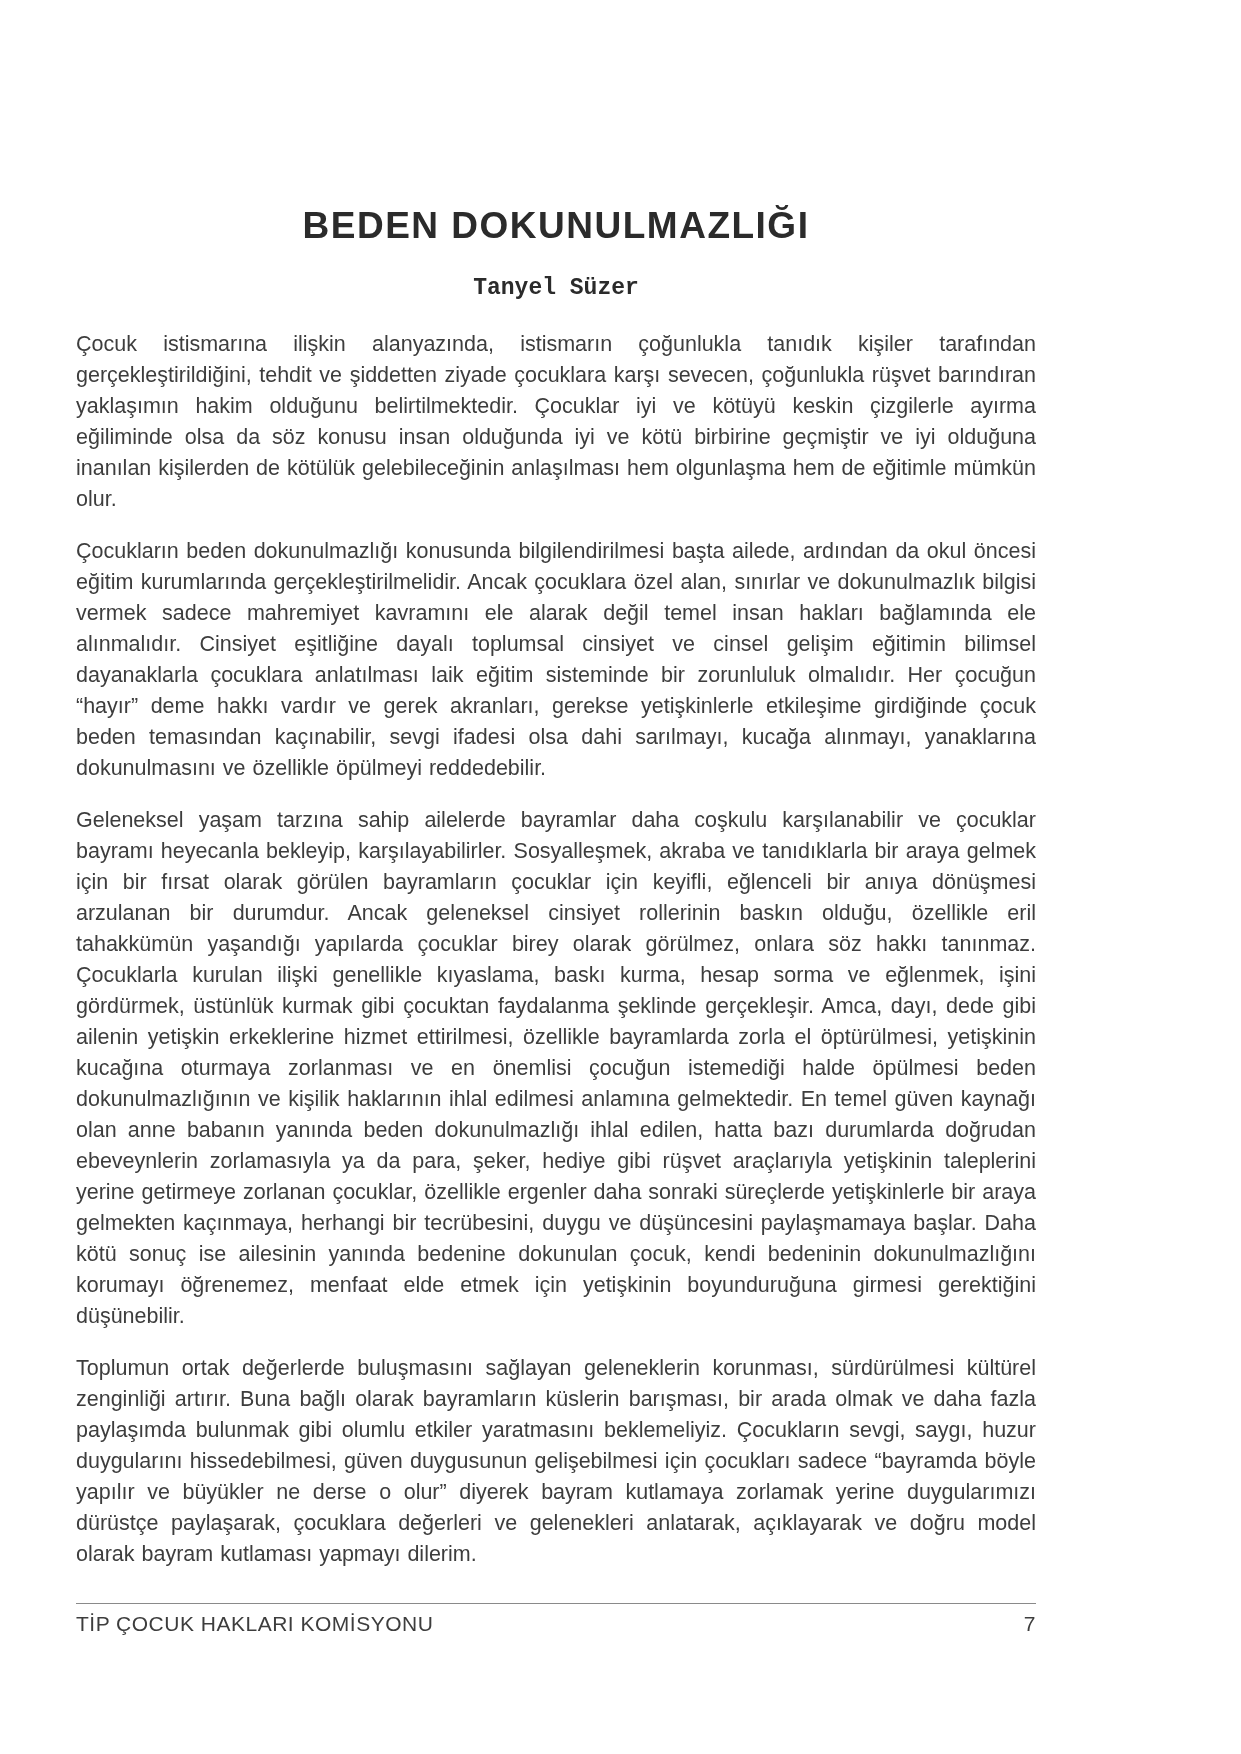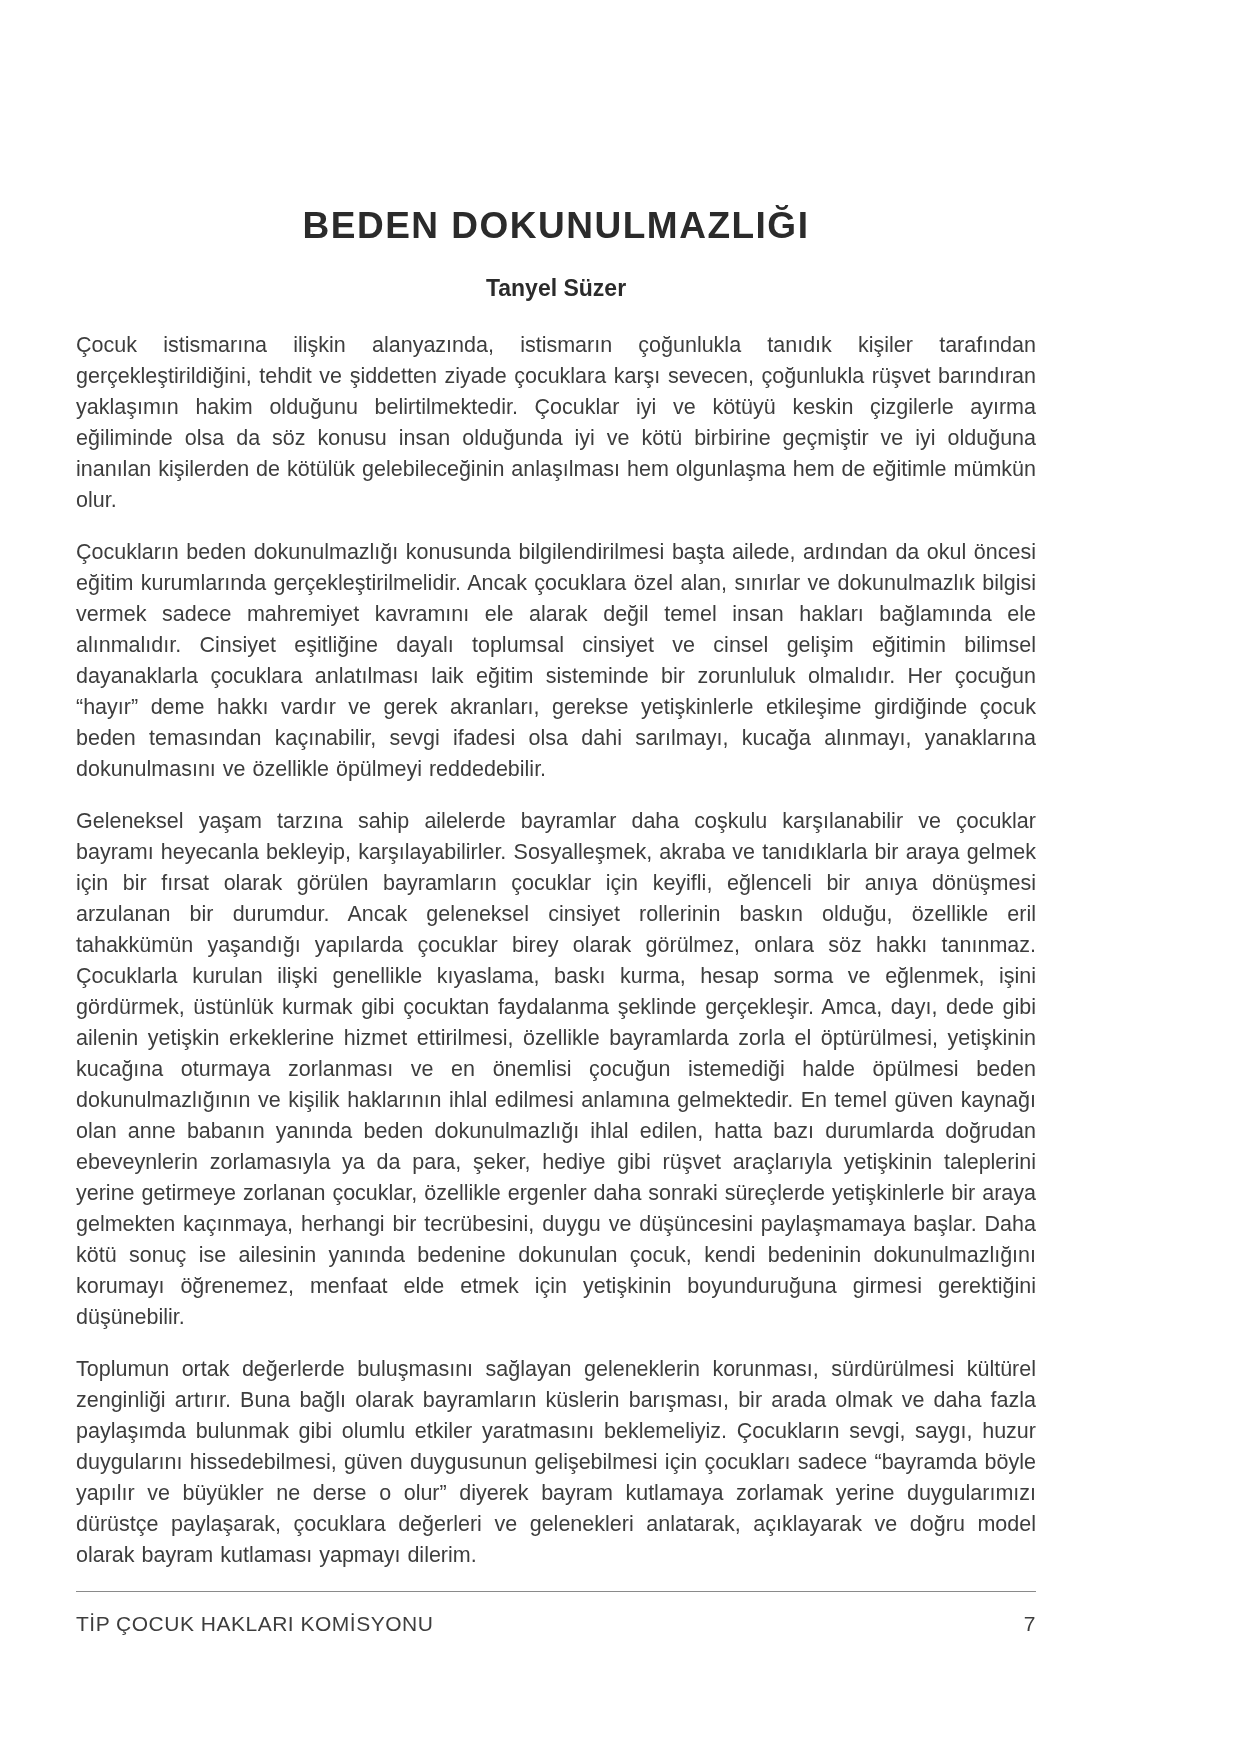--- a/index.html
+++ b/index.html
@@ -33,20 +33,21 @@
     letter-spacing: 1.5px;
     color: #2b2b2b;
   }
 
   .doc-author {
     margin-top: 28px;
     text-align: center;
     font-size: 23px;
     font-weight: 700;
     color: #2b2b2b;
+    font-family: Liberation Mono, monospace;
   }
 
   .doc-body {
     margin-top: 28px;
   }
 
   .doc-body p {
     font-size: 21.5px;
     line-height: 31px;
     text-align: justify;
@@ -57,21 +58,21 @@
 
   .page-footer {
     position: absolute;
     left: 76px;
     right: 76px;
     bottom: 118px;
     display: flex;
     justify-content: space-between;
     align-items: flex-end;
     border-top: 1px solid #8a8a8a;
-    padding-top: 20px;
+    padding-top: 8px;
     font-size: 21px;
     color: #3d3d3d;
     letter-spacing: 0.5px;
   }
 </style>
 </head>
 <body>
 
 <div class="page">
 

